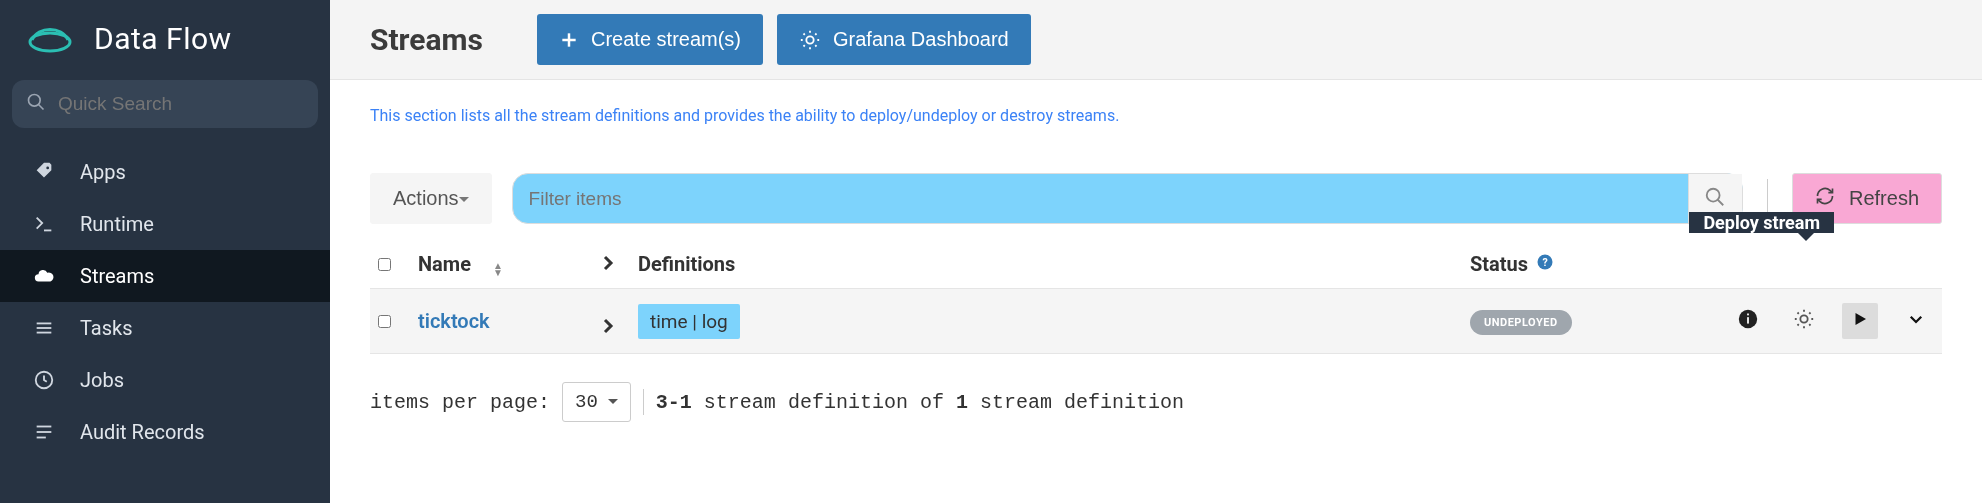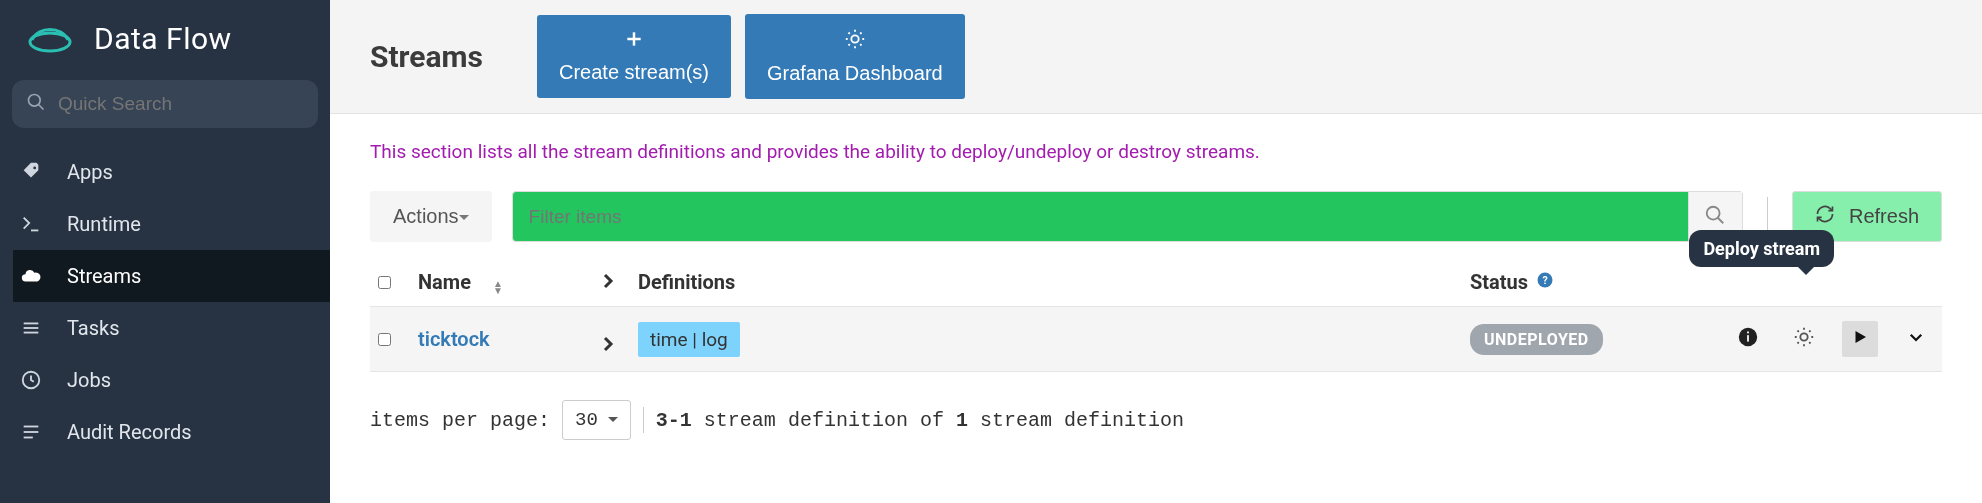--- a/index.html
+++ b/index.html
@@ -9,63 +9,63 @@
   
   .sidebar { width: 330px; background:#273342; color:#fff; display:flex; flex-direction:column; flex-shrink:0; height:503px; }
   .brand { display:flex; align-items:center; gap:18px; padding:18px 20px 22px 24px; }
   .brand-logo svg { display:block; }
   .brand-title { font-size:30px; font-weight:400; color:#fff; letter-spacing:.5px;}
   .search-wrap { padding:0 12px 18px 12px;}
   .search-box { display:flex; align-items:center; gap:12px; background:#364455; border-radius:12px; padding:12px 14px; }
   .search-box input { background:transparent; border:none; outline:none; color:#aab3bf; font-size:19px; width:100%;}
   .search-box svg { flex-shrink:0; }
   .nav { list-style:none; }
-  .nav li { display:flex; align-items:center; gap:24px; padding:14px 6px; font-size:20px; color:#e1e6ec; cursor:pointer;margin-left:13px;}
+  .nav li { display:flex; align-items:center; gap:24px; padding:14px 32px; font-size:20px; color:#e1e6ec; cursor:pointer;}
   .nav li .nav-icon { width:24px; display:flex; justify-content:center;}
   .nav li.active { background:#101820; color:#fff;}
 
   
   .main { flex:1; display:flex; flex-direction:column; min-width:0;}
   .header-bar { background:#f4f4f4; border-bottom:1px solid #e4e4e4; padding:14px 40px; display:flex; align-items:center; gap:14px;}
   .page-title { font-size:30px; font-weight:700; color:#3b3b3b; margin-right:40px;}
   .btn { display:inline-flex; align-items:center; gap:12px; border:none; cursor:pointer; font-size:20px; padding:14px 22px; border-radius:3px; color:#fff;}
-  .btn-primary { background:#337ab7;flex-direction:column; }
+  .btn-primary { background:#337ab7; }
   .btn svg { display:block;}
   .content { padding:26px 40px 40px 40px; flex:1; overflow:auto;}
-  .intro { font-size:19px; color:#a21caf; margin-bottom:28px;}
+  .intro { font-size:16px; color:#3b82f6; margin-bottom:48px;}
 
   
   .toolbar-row { display:flex; align-items:stretch; margin-bottom:16px; gap:0;}
   .actions-btn { background:#f5f5f5; border:1px solid #f5f5f5; color:#555; font-size:20px; padding:12px 22px; border-radius:3px; display:inline-flex; align-items:center; gap:0; cursor:pointer; margin-right:20px;}
-  .filter-wrap { flex:1; display:flex; align-items:stretch; border:1px solid #ddd; border-radius:4px; background:#22c55e; }
+  .filter-wrap { flex:1; display:flex; align-items:stretch; border:1px solid #ddd; border-radius:16px; background:#7dd3fc; }
   .filter-wrap input { flex:1; border:none; outline:none; padding:12px 16px; font-size:19px; color:#333; background:transparent;}
   .filter-search { width:54px; background:#f5f5f5; border-left:1px solid #ddd; display:flex; align-items:center; justify-content:center; cursor:pointer;}
   .toolbar-divider { width:1px; background:#ccc; margin:6px 24px;}
-  .refresh-btn { background:#86efac; border:1px solid #ddd; color:#444; font-size:20px; padding:12px 22px; border-radius:3px; display:inline-flex; align-items:center; gap:14px; cursor:pointer;}
+  .refresh-btn { background:#f9a8d4; border:1px solid #ddd; color:#444; font-size:20px; padding:12px 22px; border-radius:3px; display:inline-flex; align-items:center; gap:14px; cursor:pointer;}
 
   
   .table { width:100%; border-collapse:collapse; margin-top:16px;}
   .table th { text-align:left; font-size:20px; font-weight:700; color:#333; padding:12px 8px;}
   .table td { padding:14px 8px; font-size:20px;margin-left:37px; }
   .th-name { display:flex; align-items:flex-end; gap:18px;}
   .sort-icons { display:flex; flex-direction:column; line-height:7px; font-size:10px; color:#888; margin-left:4px;}
   .table tbody tr { background:#f5f5f5; border-top:1px solid #e5e5e5; border-bottom:1px solid #e5e5e5;}
   .chev { width:22px; text-align:center; color:#333;}
   .stream-link { color:#337ab7; text-decoration:none; font-weight:600;}
   .def-box { display:inline-block; background:#7dd3fc; padding:6px 12px; border-radius:2px; font-size:19px; color:#333;}
-  .badge { display:inline-block; background:#9fa6ad; color:#fff; font-size:16px; font-weight:700; padding:6px 14px; border-radius:14px; letter-spacing:.5px;}
+  .badge { display:inline-block; background:#9fa6ad; color:#fff; font-size:11px; font-weight:700; padding:6px 14px; border-radius:14px; letter-spacing:.5px;}
   .row-actions { display:flex; align-items:center; gap:20px; justify-content:flex-end;}
   .icon-btn { width:36px; height:36px; display:flex; align-items:center; justify-content:center; cursor:pointer; color:#333; border-radius:2px;}
   .icon-btn.highlight { background:#dcdcdc;}
   .status-hdr { display:flex; align-items:center; gap:8px;}
   .help-icon { color:#337ab7; }
 
   
   .tooltip-wrap { position:relative; display:flex; align-items:center; justify-content:flex-end; }
-  .tooltip { position:absolute; right:100px; top:-52px; background:#273342; color:#fff; font-size:18px; padding:8px 14px; border-radius:12px; white-space:nowrap; z-index:5;}
+  .tooltip { position:absolute; right:100px; top:-52px; background:#273342; color:#fff; font-size:18px; padding:0 14px; border-radius:0; white-space:nowrap; z-index:5;}
   .tooltip::after{ content:""; position:absolute; bottom:-8px; right:20px; border:8px solid transparent; border-top-color:#273342; border-bottom:none;}
 
   
   .pager-row { display:flex; align-items:center; gap:12px; margin-top:28px; font-size:20px; color:#333;font-family:Liberation Mono, monospace;}
   .per-page-select { border:1px solid #ccc; border-radius:3px; padding:8px 12px; font-size:19px; display:inline-flex; align-items:center; gap:10px; cursor:pointer; background:#fff;}
   .pager-divider { width:1px; height:26px; background:#ccc;}
 </style>
 </head>
 <body>
 

